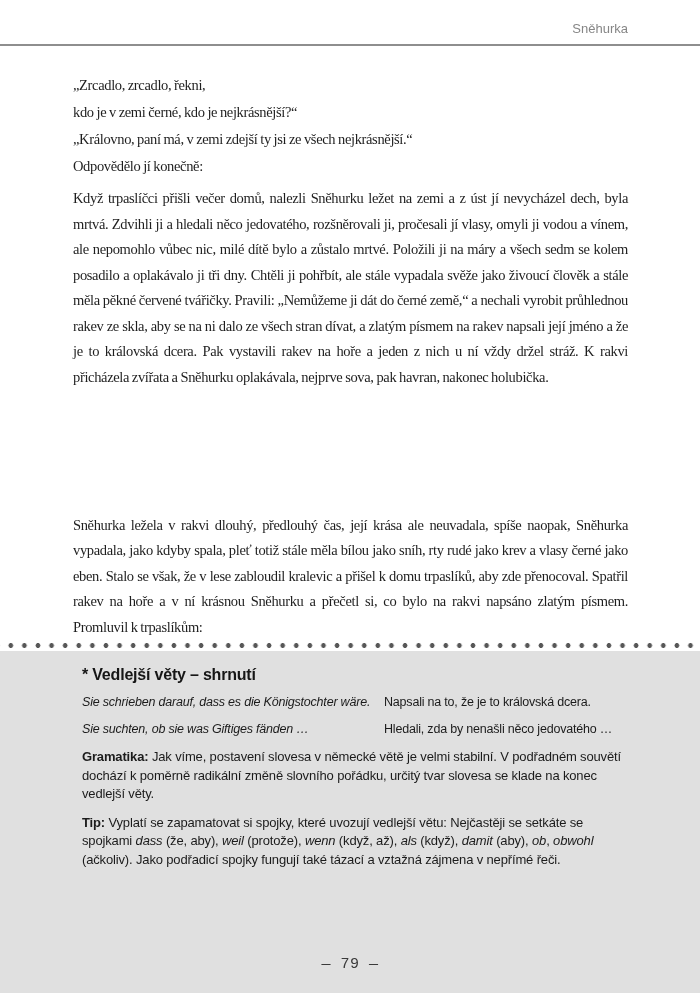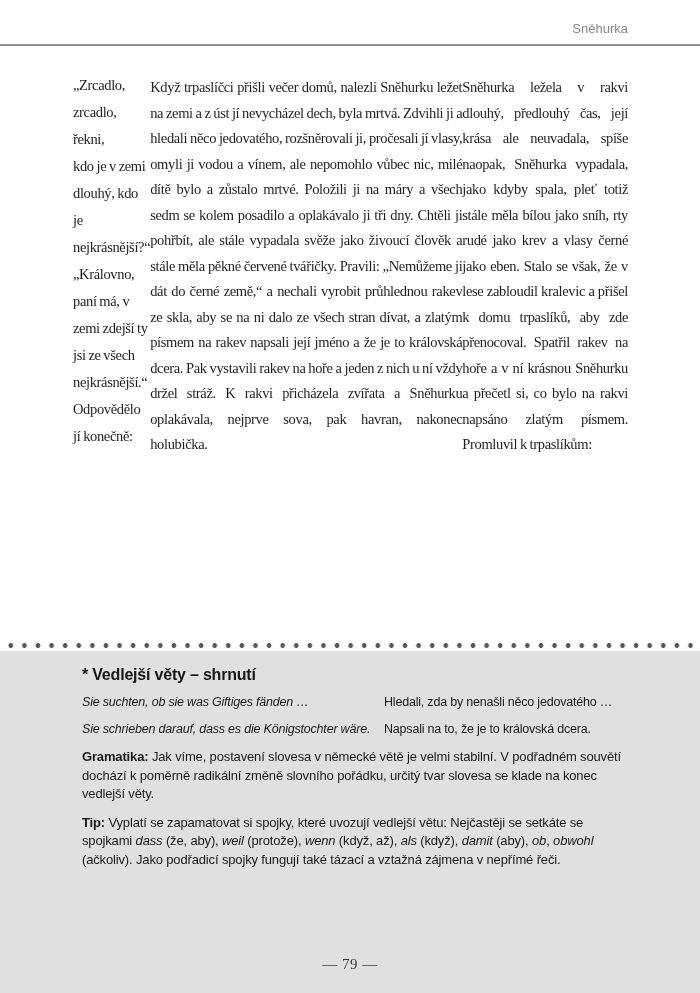--- a/index.html
+++ b/index.html
@@ -24,21 +24,21 @@
     font-size: 13px; line-height: 14px;
     color: #868686;
     border-bottom: 2.5px solid #8e8e8e;
   }
   
   .story {
     flex: 0 0 594px;
     box-sizing: border-box;
     height: 594px;
     padding: 26px 72px 0 73px;
-    display: flex; 
+    display: flex; flex-direction: column;
     overflow: hidden;
     font-size: 14.5px;
     line-height: 25.5px;
     letter-spacing: -0.35px;
     word-spacing: -0.5px;
   }
   .verse { margin: 0 0 3px 0; }
   .verse-line { line-height: 27px; }
   .para {
     margin: 3px 0 0 0;
@@ -87,59 +87,59 @@
     letter-spacing: -0.15px;
     margin: 10px 0 0 0;
   }
   .note b { font-weight: bold; }
   .note i { font-style: italic; text-align: right; }
   
   .pagenum {
     position: absolute;
     left: 0; right: 0; bottom: 20px;
     text-align: center;
-    font-family: Liberation Serif, serif;
+    font-family: Liberation Mono, monospace;
     font-size: 15px;
     color: #3a3a3a;
     letter-spacing: 0.5px;
   }
 </style>
 </head>
 <body>
 
 <div class="page">
 
   <div class="header">
     <span>Sněhurka</span>
   </div>
 
   <div class="story">
     <div class="verse">
       <div class="verse-line">„Zrcadlo, zrcadlo, řekni,</div>
-      <div class="verse-line">kdo je v zemi dlouhý, kdo je nejkrásnější?“</div>
+      <div class="verse-line">kdo je v zemi černé, kdo je nejkrásnější?“</div>
       <div class="verse-line">„Královno, paní má, v zemi zdejší ty jsi ze všech nejkrásnější.“</div>
       <div class="verse-line">Odpovědělo jí konečně:</div>
     </div>
     <p class="para">Když trpaslíčci přišli večer domů, nalezli Sněhurku ležet na zemi a z úst jí nevycházel dech, byla mrtvá. Zdvihli ji a hledali něco jedovatého, rozšněrovali ji, pročesali jí vlasy, omyli ji vodou a vínem, ale nepomohlo vůbec nic, milé dítě bylo a zůstalo mrtvé. Položili ji na máry a všech sedm se kolem posadilo a oplakávalo ji tři dny. Chtěli ji pohřbít, ale stále vypadala svěže jako živoucí člověk a stále měla pěkné červené tvářičky. Pravili: „Nemůžeme ji dát do černé země,“ a nechali vyrobit průhlednou rakev ze skla, aby se na ni dalo ze všech stran dívat, a zlatým písmem na rakev napsali její jméno a že je to královská dcera. Pak vystavili rakev na hoře a jeden z nich u ní vždy držel stráž. K rakvi přicházela zvířata a Sněhurku oplakávala, nejprve sova, pak havran, nakonec holubička.</p>
     <div class="illustration-gap"></div>
     <p class="para">Sněhurka ležela v rakvi dlouhý, předlouhý čas, její krása ale neuvadala, spíše naopak, Sněhurka vypadala, jako kdyby spala, pleť totiž stále měla bílou jako sníh, rty rudé jako krev a vlasy černé jako eben. Stalo se však, že v lese zabloudil kralevic a přišel k domu trpaslíků, aby zde přenocoval. Spatřil rakev na hoře a v ní krásnou Sněhurku a přečetl si, co bylo na rakvi napsáno zlatým písmem. Promluvil k trpaslíkům:</p>
   </div>
 
   <div class="dots"></div>
 
   <div class="graybox">
     <div class="box-title">* Vedlejší věty – shrnutí</div>
 
     <div class="ex-row">
+      <span class="ex-de">Sie schrieben darauf, dass es die Königstochter wäre.</span>
+      <span class="ex-cz">Napsali na to, že je to královská dcera.</span>
+    </div>
+    <div class="ex-row">
       <span class="ex-de">Sie suchten, ob sie was Giftiges fänden …</span>
       <span class="ex-cz">Hledali, zda by nenašli něco jedovatého …</span>
-    </div>
-    <div class="ex-row">
-      <span class="ex-de">Sie schrieben darauf, dass es die Königstochter wäre.</span>
-      <span class="ex-cz">Napsali na to, že je to královská dcera.</span>
     </div>
 
     <p class="note"><b>Gramatika:</b><span> Jak víme, postavení slovesa v německé větě je velmi stabilní. V podřadném souvětí dochází k poměrně radikální změně slovního pořádku, určitý tvar slovesa se klade na konec vedlejší věty.</span></p>
 
     <p class="note"><b>Tip:</b><span><span> Vyplatí se zapamatovat si spojky, které uvozují vedlejší větu: Nejčastěji se setkáte se spojkami </span><i>dass</i><span> (že, aby), </span><i>weil</i><span> (protože), </span><i>wenn</i><span> (když, až), </span><i>als</i><span> (když), </span><i>damit</i><span> (aby), </span><i>ob</i><span>, </span><i>obwohl</i><span> (ačkoliv). Jako podřadicí spojky fungují také tázací a vztažná zájmena v nepřímé řeči.</span></span></p>
 
     <div class="pagenum">— 79 —</div>
   </div>
 
 </div>

